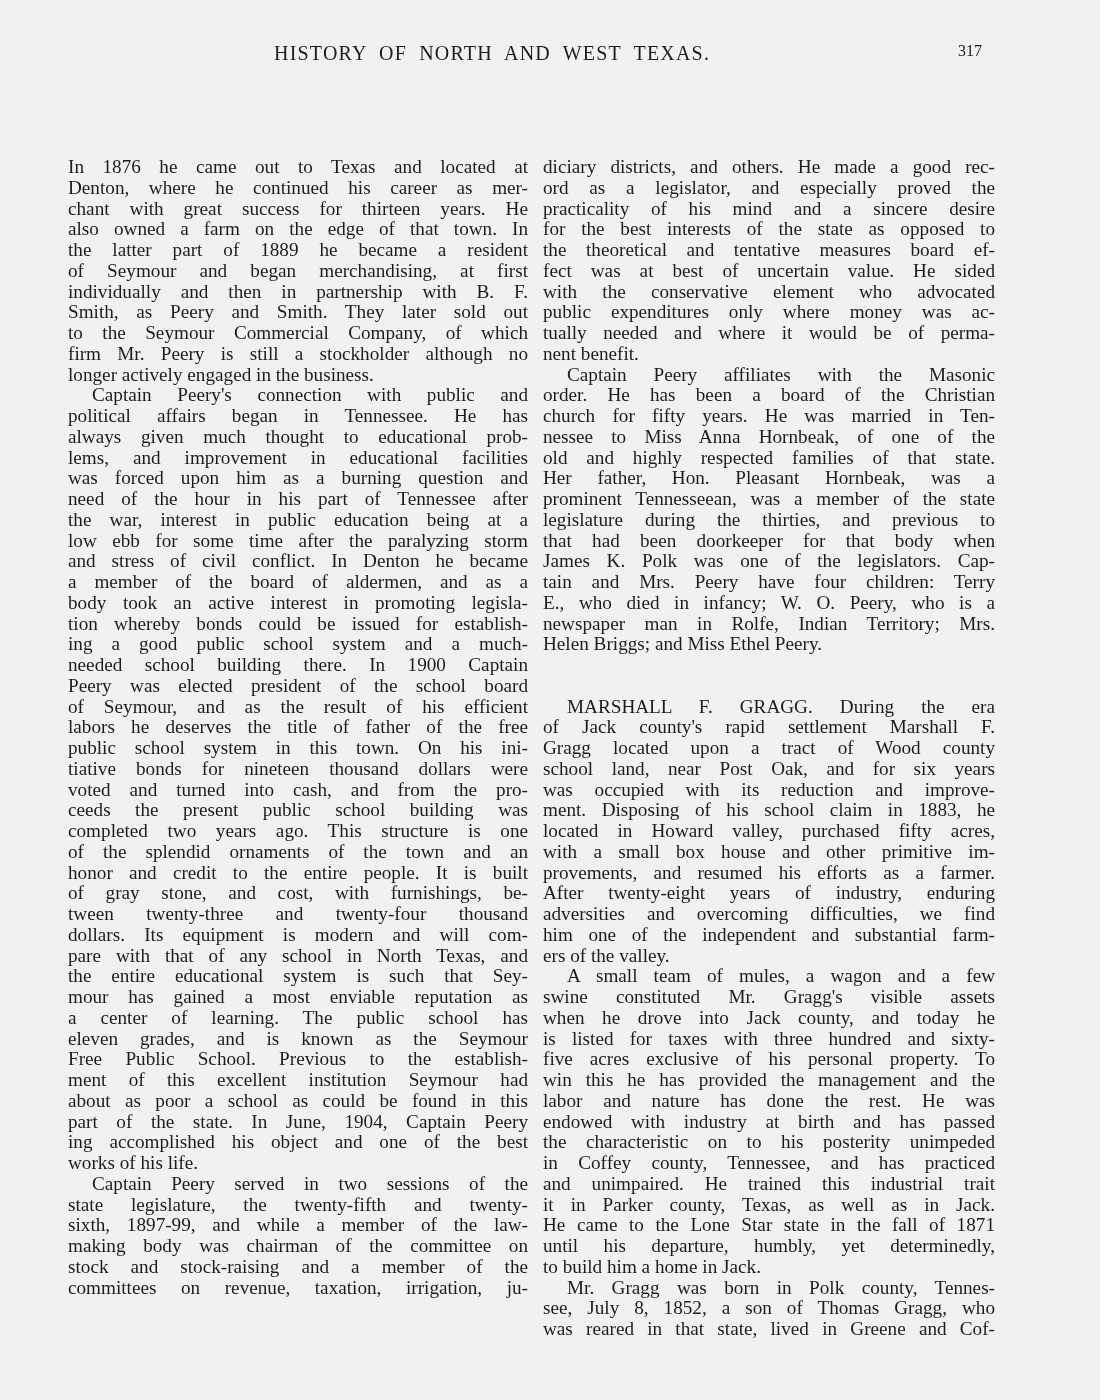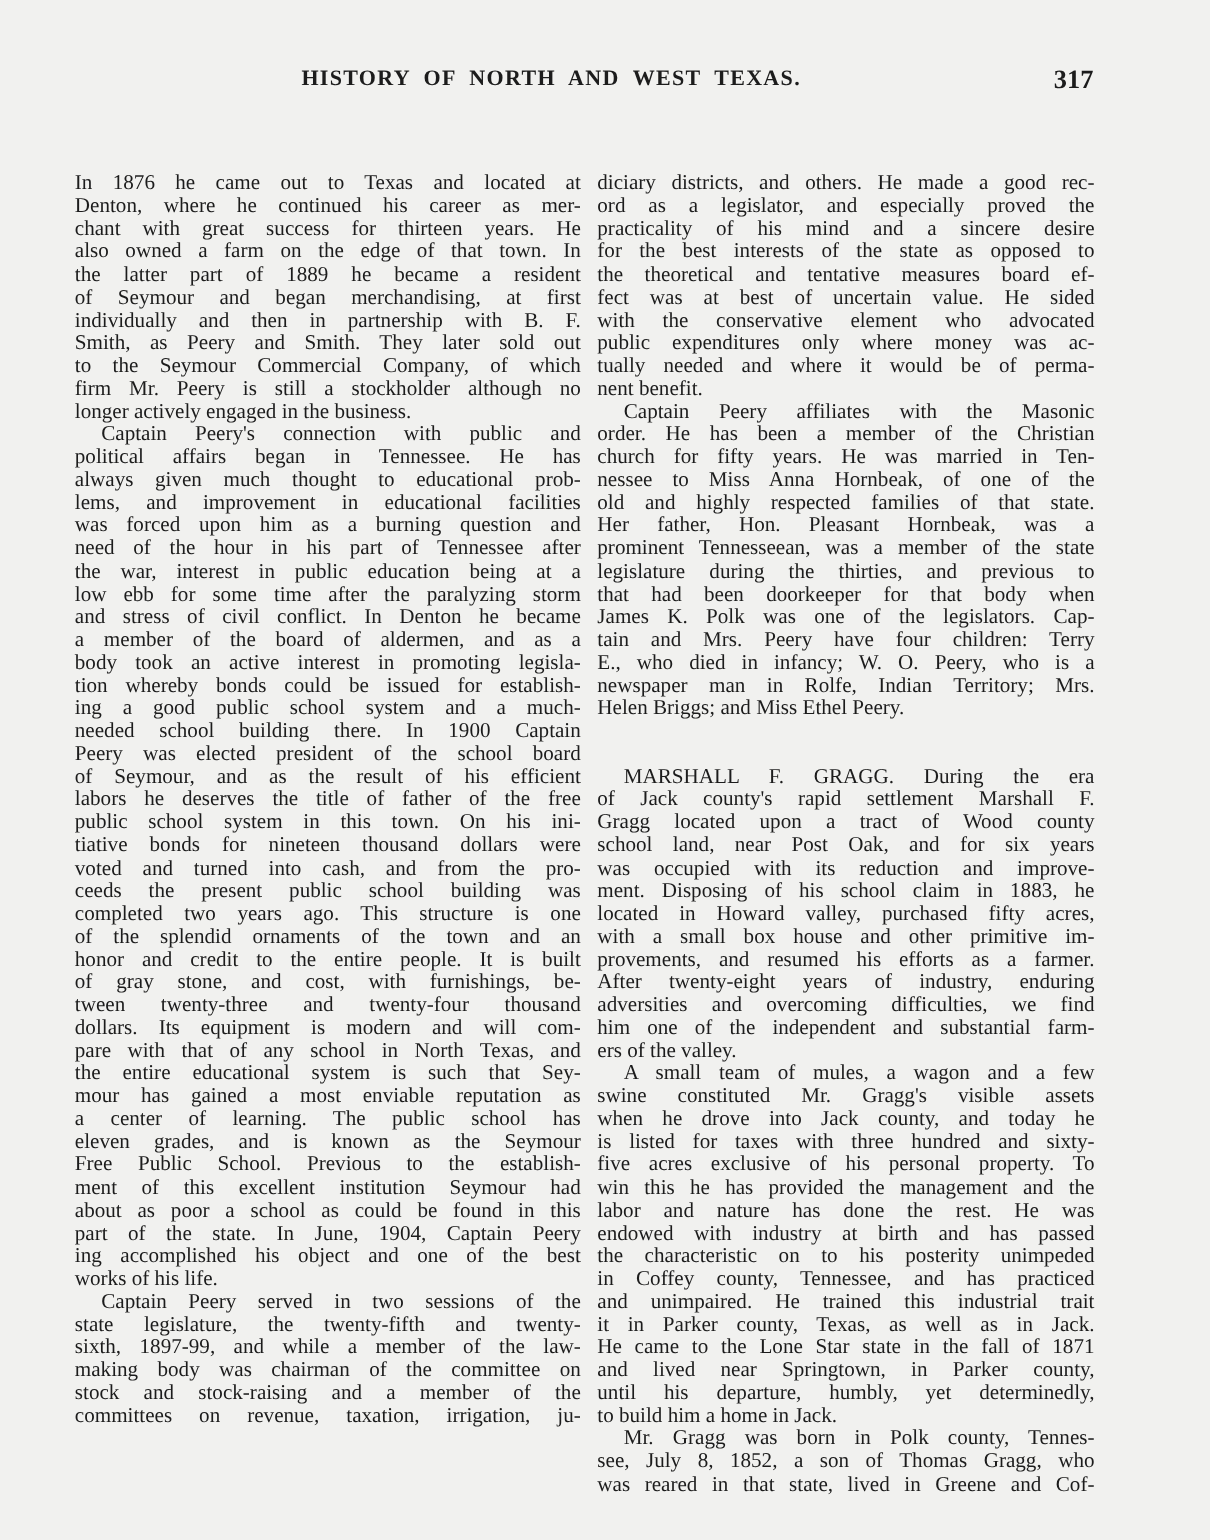--- a/index.html
+++ b/index.html
@@ -4,29 +4,29 @@
 <style>
   html, body { margin: 0; padding: 0; }
   body {
     width: 1100px; height: 1400px; overflow: hidden;
     background: #f1f1ef;
     font-family: "Liberation Serif", "DejaVu Serif", serif;
     color: #1c1c1c;
     position: relative;
   }
   .header {
-    position: absolute; top: 60px; left: 0; width: 1100px; height: 26px; font-weight: bold;
+    position: absolute; top: 42px; left: 0; width: 1100px; height: 26px;
   }
   .running-title {
     position: absolute; left: 274px; top: 0;
     font-size: 20px; letter-spacing: 1.2px; word-spacing: 6px;
     white-space: nowrap;
   }
   .page-number {
-    position: absolute; left: 958px; top: 0; font-size: 24px;
+    position: absolute; left: 958px; top: 0; font-size: 16px;
   }
   .col {
     position: absolute; top: 118px;
     font-size: 19.2px; line-height: 20.75px; margin-top: 39px;
   }
   .col.left { left: 68px; width: 460px; }
   .col.right { left: 543px; width: 452px; }
   .line {
     display: block; height: 20.75px; white-space: nowrap;
     text-align: justify; text-align-last: justify; overflow: visible;
@@ -105,21 +105,21 @@
     <span class="line">ord as a legislator, and especially proved the</span>
     <span class="line">practicality of his mind and a sincere desire</span>
     <span class="line">for the best interests of the state as opposed to</span>
     <span class="line">the theoretical and tentative measures board ef-</span>
     <span class="line">fect was at best of uncertain value. He sided</span>
     <span class="line">with the conservative element who advocated</span>
     <span class="line">public expenditures only where money was ac-</span>
     <span class="line">tually needed and where it would be of perma-</span>
     <span class="line last">nent benefit.</span>
     <span class="line indent">Captain Peery affiliates with the Masonic</span>
-    <span class="line">order. He has been a member of the Christian</span>
+    <span class="line">order. He has been a board of the Christian</span>
     <span class="line">church for fifty years. He was married in Ten-</span>
     <span class="line">nessee to Miss Anna Hornbeak, of one of the</span>
     <span class="line">old and highly respected families of that state.</span>
     <span class="line">Her father, Hon. Pleasant Hornbeak, was a</span>
     <span class="line">prominent Tennesseean, was a member of the state</span>
     <span class="line">legislature during the thirties, and previous to</span>
     <span class="line">that had been doorkeeper for that body when</span>
     <span class="line">James K. Polk was one of the legislators. Cap-</span>
     <span class="line">tain and Mrs. Peery have four children: Terry</span>
     <span class="line">E., who died in infancy; W. O. Peery, who is a</span>
@@ -146,19 +146,18 @@
     <span class="line">is listed for taxes with three hundred and sixty-</span>
     <span class="line">five acres exclusive of his personal property. To</span>
     <span class="line">win this he has provided the management and the</span>
     <span class="line">labor and nature has done the rest. He was</span>
     <span class="line">endowed with industry at birth and has passed</span>
     <span class="line">the characteristic on to his posterity unimpeded</span>
     <span class="line">in Coffey county, Tennessee, and has practiced</span>
     <span class="line">and unimpaired. He trained this industrial trait</span>
     <span class="line">it in Parker county, Texas, as well as in Jack.</span>
     <span class="line">He came to the Lone Star state in the fall of 1871</span>
-    <span class="line">and lived near Springtown, in Parker county,</span>
     <span class="line">until his departure, humbly, yet determinedly,</span>
     <span class="line last">to build him a home in Jack.</span>
     <span class="line indent">Mr. Gragg was born in Polk county, Tennes-</span>
     <span class="line">see, July 8, 1852, a son of Thomas Gragg, who</span>
     <span class="line">was reared in that state, lived in Greene and Cof-</span>
   </div>
 
 </body></html>

